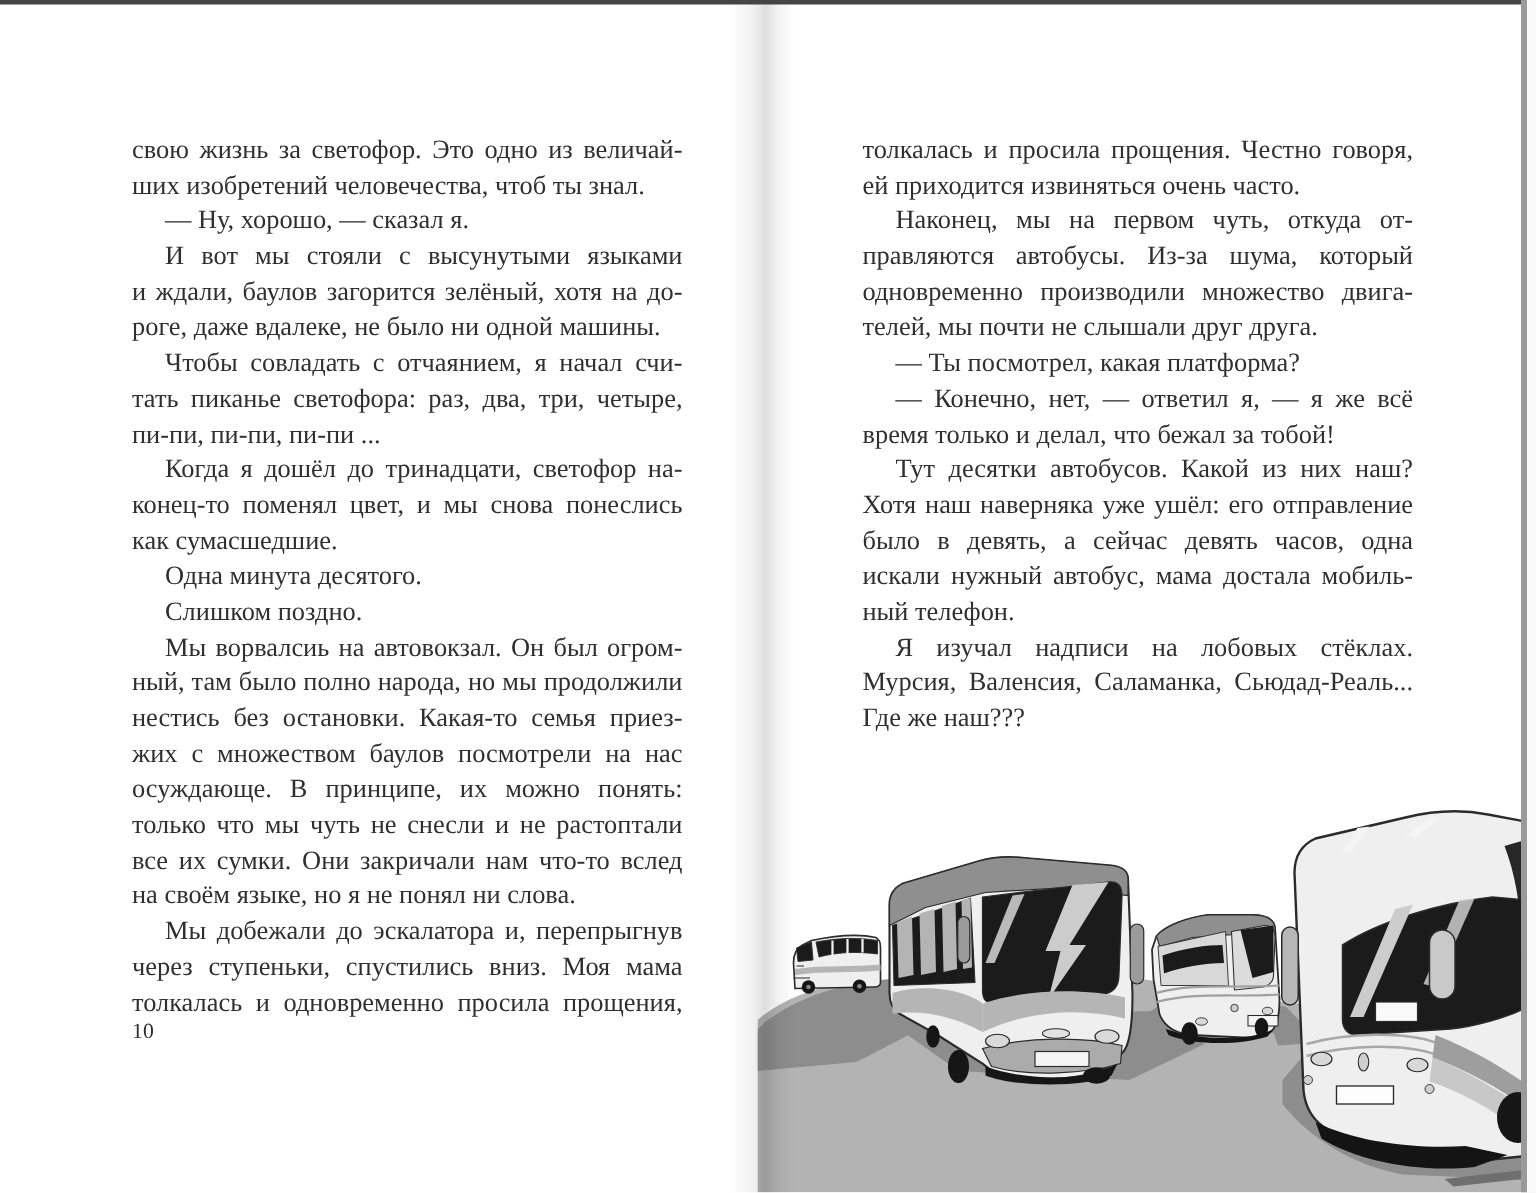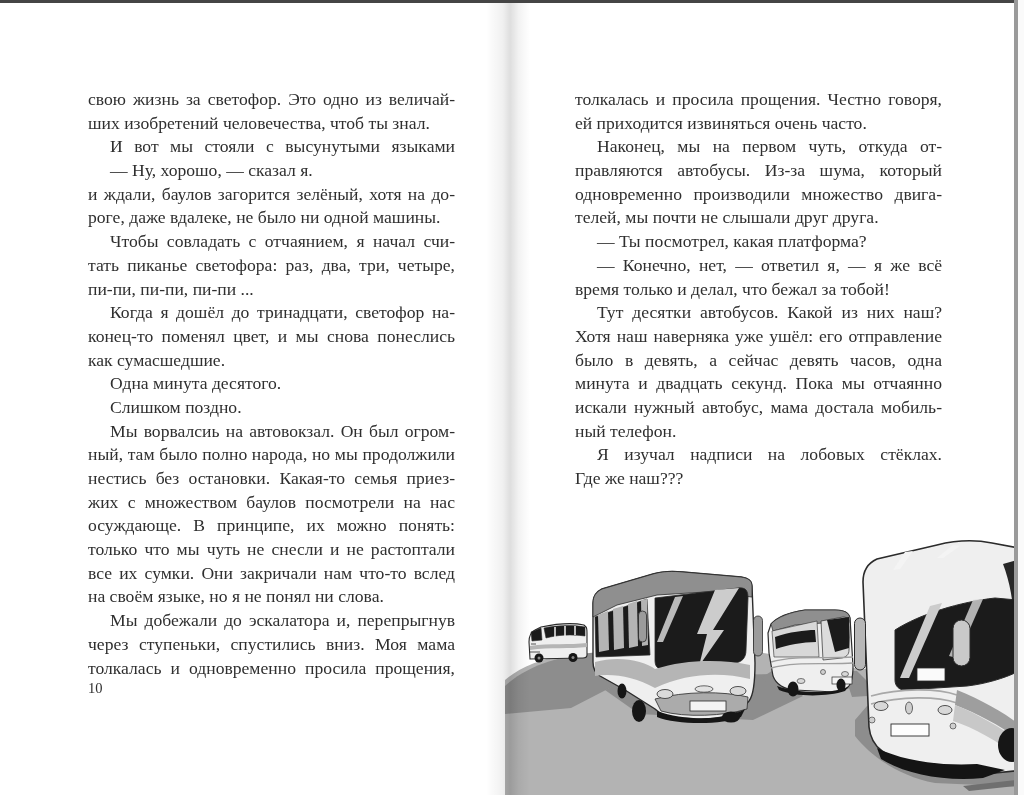--- a/index.html
+++ b/index.html
@@ -34,22 +34,22 @@
   .edge-right-white{position:absolute;left:1018px;top:0;width:6px;height:795px;background:#fafafa;z-index:5;}
 </style>
 </head>
 <body>
 
 <div class="spread">
 
   <div class="col col-left">
       <div class="line">свою жизнь за светофор. Это одно из величай-</div>
       <div class="line end">ших изобретений человечества, чтоб ты знал.</div>
+      <div class="line ind end">— Ну, хорошо, — сказал я.</div>
       <div class="line ind">И вот мы стояли с высунутыми языками</div>
-      <div class="line ind end">— Ну, хорошо, — сказал я.</div>
       <div class="line">и ждали, баулов загорится зелёный, хотя на до-</div>
       <div class="line end">роге, даже вдалеке, не было ни одной машины.</div>
       <div class="line ind">Чтобы совладать с отчаянием, я начал счи-</div>
       <div class="line">тать пиканье светофора: раз, два, три, четыре,</div>
       <div class="line end">пи-пи, пи-пи, пи-пи ...</div>
       <div class="line ind">Когда я дошёл до тринадцати, светофор на-</div>
       <div class="line">конец-то поменял цвет, и мы снова понеслись</div>
       <div class="line end">как сумасшедшие.</div>
       <div class="line ind end">Одна минута десятого.</div>
       <div class="line ind end">Слишком поздно.</div>
@@ -73,24 +73,24 @@
       <div class="line ind">Наконец, мы на первом чуть, откуда от-</div>
       <div class="line">правляются автобусы. Из-за шума, который</div>
       <div class="line">одновременно производили множество двига-</div>
       <div class="line end">телей, мы почти не слышали друг друга.</div>
       <div class="line ind end">— Ты посмотрел, какая платформа?</div>
       <div class="line ind">— Конечно, нет, — ответил я, — я же всё</div>
       <div class="line end">время только и делал, что бежал за тобой!</div>
       <div class="line ind">Тут десятки автобусов. Какой из них наш?</div>
       <div class="line">Хотя наш наверняка уже ушёл: его отправление</div>
       <div class="line">было в девять, а сейчас девять часов, одна</div>
-      <div class="line">минута и двадцать секунд. Пока мы отчаянно</div>
       <div class="line">искали нужный автобус, мама достала мобиль-</div>
       <div class="line end">ный телефон.</div>
       <div class="line ind">Я изучал надписи на лобовых стёклах.</div>
+      <div class="line">Мурсия, Валенсия, Саламанка, Сьюдад-Реаль...</div>
       <div class="line end">Где же наш???</div>
     </div>
 
   <svg class="illustration" width="519" height="257" viewBox="0 0 519 257" xmlns="http://www.w3.org/2000/svg">
 
     <g>
       <path fill="var(--ground,#b3b3b3)" d="M0,142 C14,130 34,121 60,117 L140,112 C180,110 220,112 252,114 C290,120 330,128 360,131 L519,136 L519,257 L0,257 Z"></path>
     </g>
 
     <g fill="var(--shadow,#8d8d8d)">

